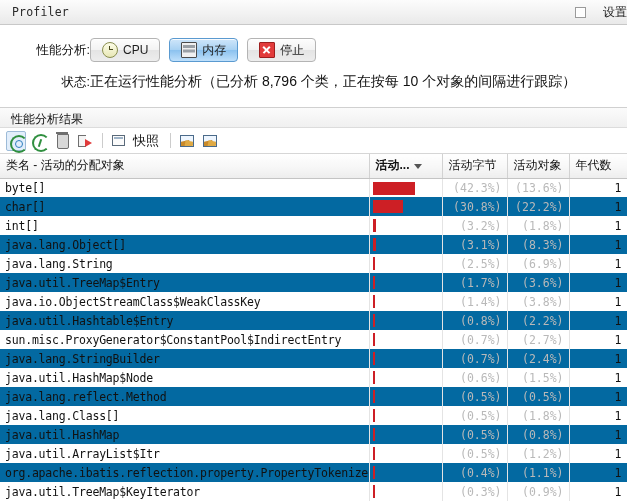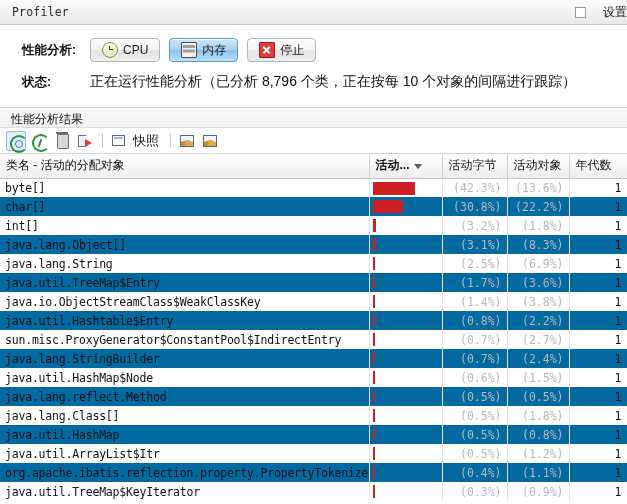--- a/index.html
+++ b/index.html
@@ -34,21 +34,21 @@
     box-shadow:inset 0 0 0 1px #ffffff;
   }
 
   
   .toppanel{
     position:absolute;left:0;top:25px;width:627px;height:83px;
     background:#ffffff;box-sizing:border-box;
     border-bottom:1px solid #d0d0d0;
   }
   .lbl-bold{
-    font-weight:bold;font-size:12.5px;color:#111;
+    font-weight:normal;font-size:12.5px;color:#111;text-align:right;
   }
   .row-profile{position:absolute;left:22px;top:13px;display:flex;align-items:center;}
   .row-profile .lbl-bold{width:68px;}
   .btn{
     height:24px;border:1px solid #b4b4b4;border-radius:4px;
     background:linear-gradient(to bottom,#fdfdfd 0%,#f3f3f3 48%,#e4e4e4 52%,#ededed 100%);
     display:inline-flex;align-items:center;gap:5px;
     padding:0 11px;margin-right:9px;box-sizing:border-box;
     font-size:12px;color:#1d1d1d;cursor:default;
     box-shadow:0 1px 0 rgba(255,255,255,.85) inset;

